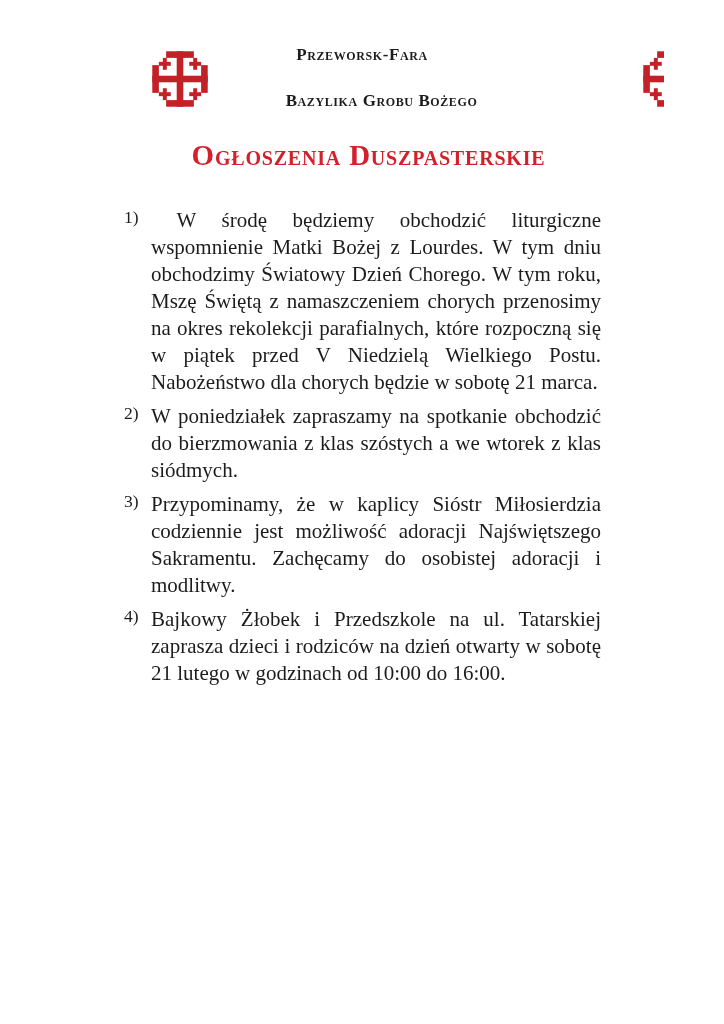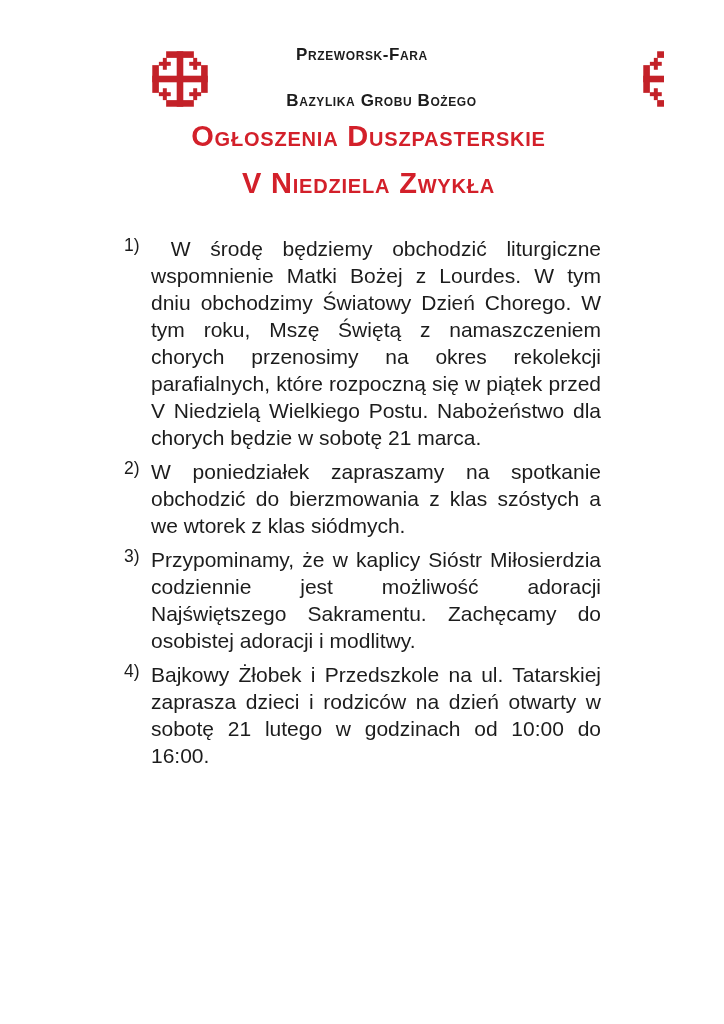--- a/index.html
+++ b/index.html
@@ -8,21 +8,21 @@
     --text-black: #1c1c1c;
   }
   * { margin: 0; padding: 0; box-sizing: border-box; }
   html, body { background: #ffffff; }
   .page {
     position: relative;
     width: 604px;
     height: 1024px;
     margin: 0 auto;
     background: #ffffff;
-    font-family: Liberation Sans, sans-serif;
+    font-family: Liberation Serif, serif;
     color: var(--text-black);
     overflow: hidden;
   }
   .corner-cross {
     position: absolute;
     top: 45px;
     width: 66px;
     height: 68px;
   }
   .corner-cross.left  { left: 87px; }
@@ -34,21 +34,21 @@
   }
   .header-line {
     font-weight: bold;
     font-variant: small-caps;
     font-size: 17px;
     letter-spacing: 0.6px;
     color: var(--text-black);
   }
   .header-line.second { margin-top: 26px; margin-left: 39px; }
   .title-block {
-    margin-top: 2px;
+    margin-top: 21px;
     text-align: center;
     color: var(--title-red);
     padding-left: 13px;
   }
   .title-line {
     font-weight: bold;
     font-variant: small-caps;
     font-size: 29px;
     line-height: 47px;
     letter-spacing: 0.8px;
@@ -115,21 +115,20 @@
       <rect x="64" y="70" width="18" height="6"></rect>
   </svg>
 
   <div class="header-text">
     <div class="header-line first">Przeworsk-Fara</div>
     <div class="header-line second">Bazylika Grobu Bożego</div>
   </div>
 
   <div class="title-block">
     <div class="title-line">Ogłoszenia Duszpasterskie</div>
-    <div class="title-line">V Niedziela Zwykła</div>
   </div>
 
   <div class="announcements">
     <div class="announcement">
       <span class="num">1)</span>
       <div class="txt">&nbsp;W środę będziemy obchodzić liturgiczne wspomnienie Matki Bożej z Lourdes. W tym dniu obchodzimy Światowy Dzień Chorego. W tym roku, Mszę Świętą z namaszczeniem chorych przenosimy na okres rekolekcji parafialnych, które rozpoczną się w piątek przed V Niedzielą Wielkiego Postu. Nabożeństwo dla chorych będzie w sobotę 21 marca.</div>
     </div>
     <div class="announcement">
       <span class="num">2)</span>
       <div class="txt">W poniedziałek zapraszamy na spotkanie obchodzić do bierzmowania z klas szóstych a we wtorek z klas siódmych.</div>

